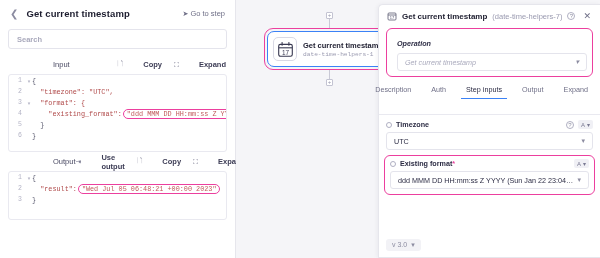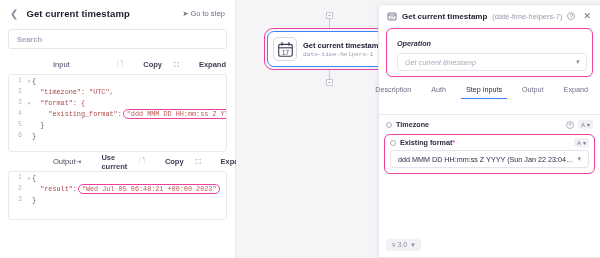--- a/index.html
+++ b/index.html
@@ -250,21 +250,21 @@
         <span class="fold"></span>
         <span class="code-txt tok-punct">}</span>
       </div>
     </div>
 
     <div class="sect-bar">
       <span class="sect-label">Output</span>
       <span class="sect-actions">
         <span class="sect-btn">
           <span class="mini-ico">⇥</span>
-          <span>Use current</span>
+          <span>Use output</span>
         </span>
         <span class="sect-btn">
           <span class="mini-ico">🗋</span>
           <span>Copy</span>
         </span>
         <span class="sect-btn">
           <span class="mini-ico">⛶</span>
           <span>Expand</span>
         </span>
       </span>
@@ -355,20 +355,24 @@
           <span class="radio-o"></span>
           <span class="field-label">Timezone</span>
           <span class="row-right">
             <span class="help-ico">?</span>
             <span class="type-chip">
               <span class="g">A</span>
               <span class="g">▾</span>
             </span>
           </span>
         </div>
+        <div class="select-box">
+          <span class="select-val">UTC</span>
+          <span class="chev">▾</span>
+        </div>
       </div>
 
 
       <div class="field-group hl">
         <div class="field-row">
           <span class="radio-o"></span>
           <span class="field-label"><span>Existing format</span><span class="req-star">*</span></span>
           <span class="row-right">
             <span class="type-chip">
               <span class="g">A</span>

